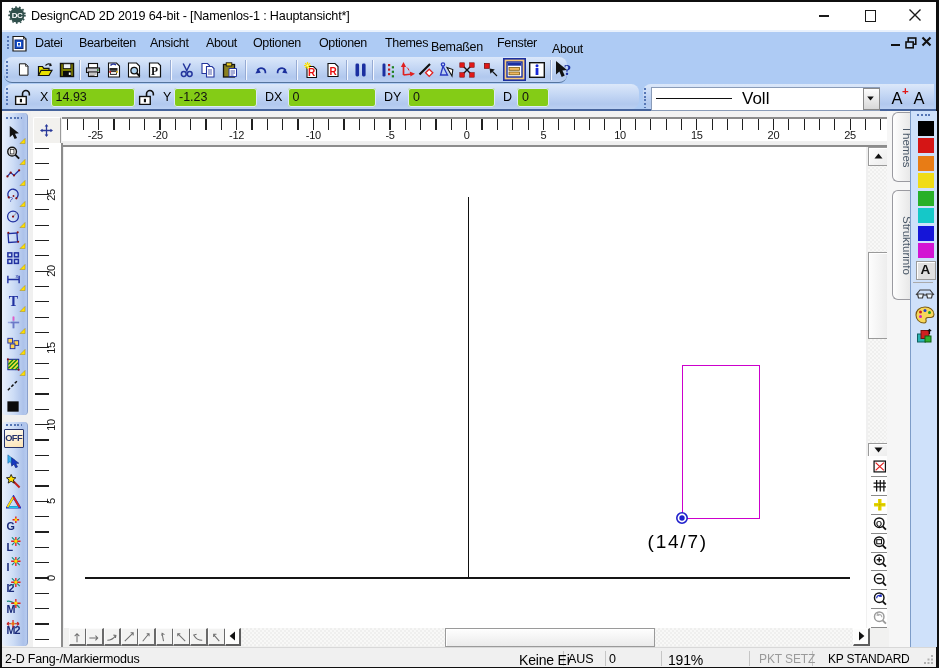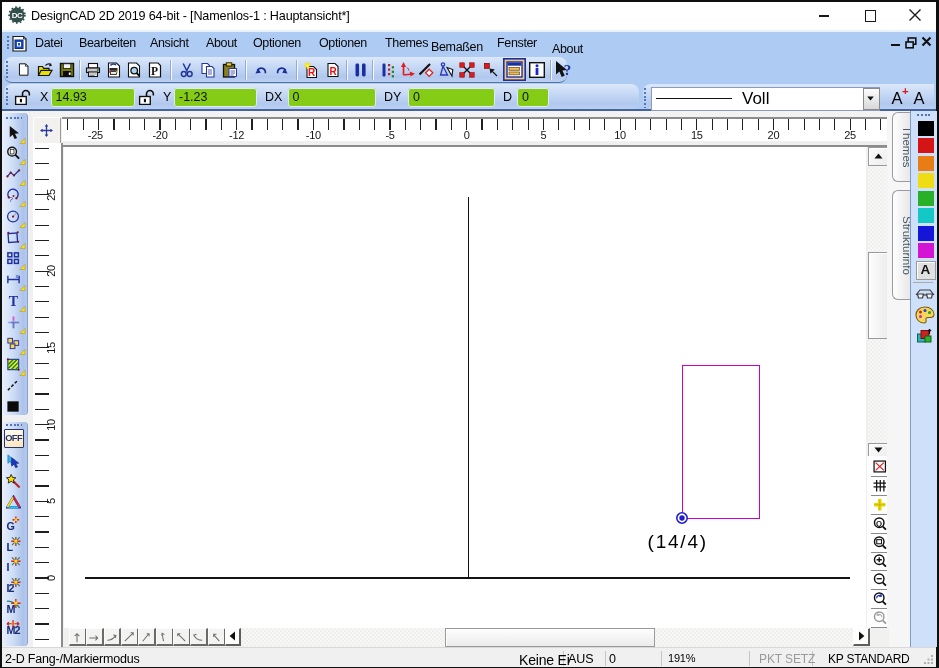--- a/index.html
+++ b/index.html
@@ -367,21 +367,21 @@
 <div class="rlabv" style="left:50.5px;top:501.3px;">5</div>
 <div class="rlabv" style="left:50.5px;top:578.0px;">0</div>
 <div class="ab" style="left:63.8px;top:147.3px;width:802.7px;height:480.7px;background:#fff;"></div>
 <div class="ab" style="left:467.5px;top:197px;width:1.3px;height:381px;background:#111;"></div>
 <div class="ab" style="left:85px;top:577.2px;width:765px;height:2.3px;background:#151515;"></div>
 <div class="ab" style="left:681.5px;top:364.5px;width:76.5px;height:152px;border:1.2px solid #cc00cc;"></div>
 <svg class="ab" style="left:674px;top:510px;" width="16" height="16" viewBox="0 0 16 16">
 <circle cx="8" cy="8" r="5.2" fill="#fff" stroke="#2020cc" stroke-width="1.6"></circle>
 <circle cx="8" cy="8" r="2.7" fill="#2020cc"></circle>
   </svg>
-<div class="ab lbl" style="left:647.5px;top:530.5px;font-size:19px;letter-spacing:1.8px;">(14/4)</div>
+<div class="ab lbl" style="left:647.5px;top:530.5px;font-size:19px;letter-spacing:1.8px;">(14/7)</div>
 <div class="ab" style="left:868px;top:147.3px;width:19px;height:308px;background-image:conic-gradient(#f8f8f7 25%,#efefee 25% 50%,#f8f8f7 50% 75%,#efefee 75%);background-size:4px 4px;"></div>
 <div class="sbtn" style="left:868px;top:147.3px;width:19px;height:16.5px;"></div>
 <svg class="ab" style="left:872.5px;top:152px;" width="11" height="8" viewBox="0 0 11 8">
     <path d="M1.5 6.5h8L5.5 1.5z" fill="#111"></path>
   </svg>
 <div class="sbtn" style="left:868px;top:252px;width:19px;height:85px;background:linear-gradient(to right,#fdfdfd,#ececec);"></div>
 <div class="sbtn" style="left:868px;top:443px;width:19px;height:12.5px;"></div>
 <svg class="ab" style="left:872.5px;top:445.5px;" width="11" height="8" viewBox="0 0 11 8">
     <path d="M1.5 1.5h8L5.5 6.5z" fill="#111"></path>
   </svg>
@@ -691,21 +691,21 @@
 <div class="ab" style="left:2px;top:646.5px;width:934px;height:19.5px;background:#f0f0f0;border-top:1px solid #d8d8d8;"></div>
 <div class="ab lbl" style="left:5px;top:651.5px;font-size:12.5px;letter-spacing:-0.2px;">2-D Fang-/Markiermodus</div>
 <div class="ab" style="left:563px;top:650.5px;width:1px;height:15px;background:#c6c6c6;"></div>
 <div class="ab" style="left:604.5px;top:650.5px;width:1px;height:15px;background:#c6c6c6;"></div>
 <div class="ab" style="left:661px;top:650.5px;width:1px;height:15px;background:#c6c6c6;"></div>
 <div class="ab" style="left:749px;top:650.5px;width:1px;height:15px;background:#c6c6c6;"></div>
 <div class="ab" style="left:812px;top:650.5px;width:1px;height:15px;background:#c6c6c6;"></div>
 <div class="ab lbl" style="left:519px;top:651.5px;font-size:14px;letter-spacing:-0.2px;">Keine Ei</div>
 <div class="ab lbl" style="left:568px;top:651.5px;font-size:12.5px;">AUS</div>
 <div class="ab lbl" style="left:609px;top:651.5px;font-size:12.5px;">0</div>
-<div class="ab lbl" style="left:668px;top:651.5px;font-size:11px;letter-spacing:-0.2px;">191%</div>
+<div class="ab lbl" style="left:668px;top:651.5px;font-size:14px;letter-spacing:-0.2px;">191%</div>
 <div class="ab" style="left:759px;top:651.5px;font-size:12px;letter-spacing:-0.1px;color:#9a9a9a;">PKT SETZ</div>
 <div class="ab lbl" style="left:828px;top:651.5px;font-size:12px;letter-spacing:-0.25px;">KP STANDARD</div>
 <svg class="ab" style="left:923px;top:654px;" width="11" height="11" viewBox="0 0 11 11">
 <g fill="#b0b0b0">
       <rect x="8" y="8" width="2" height="2"></rect>
       <rect x="8" y="4.5" width="2" height="2"></rect>
       <rect x="8" y="1" width="2" height="2"></rect>
       <rect x="4.5" y="8" width="2" height="2"></rect>
       <rect x="4.5" y="4.5" width="2" height="2"></rect>
       <rect x="1" y="8" width="2" height="2"></rect>

